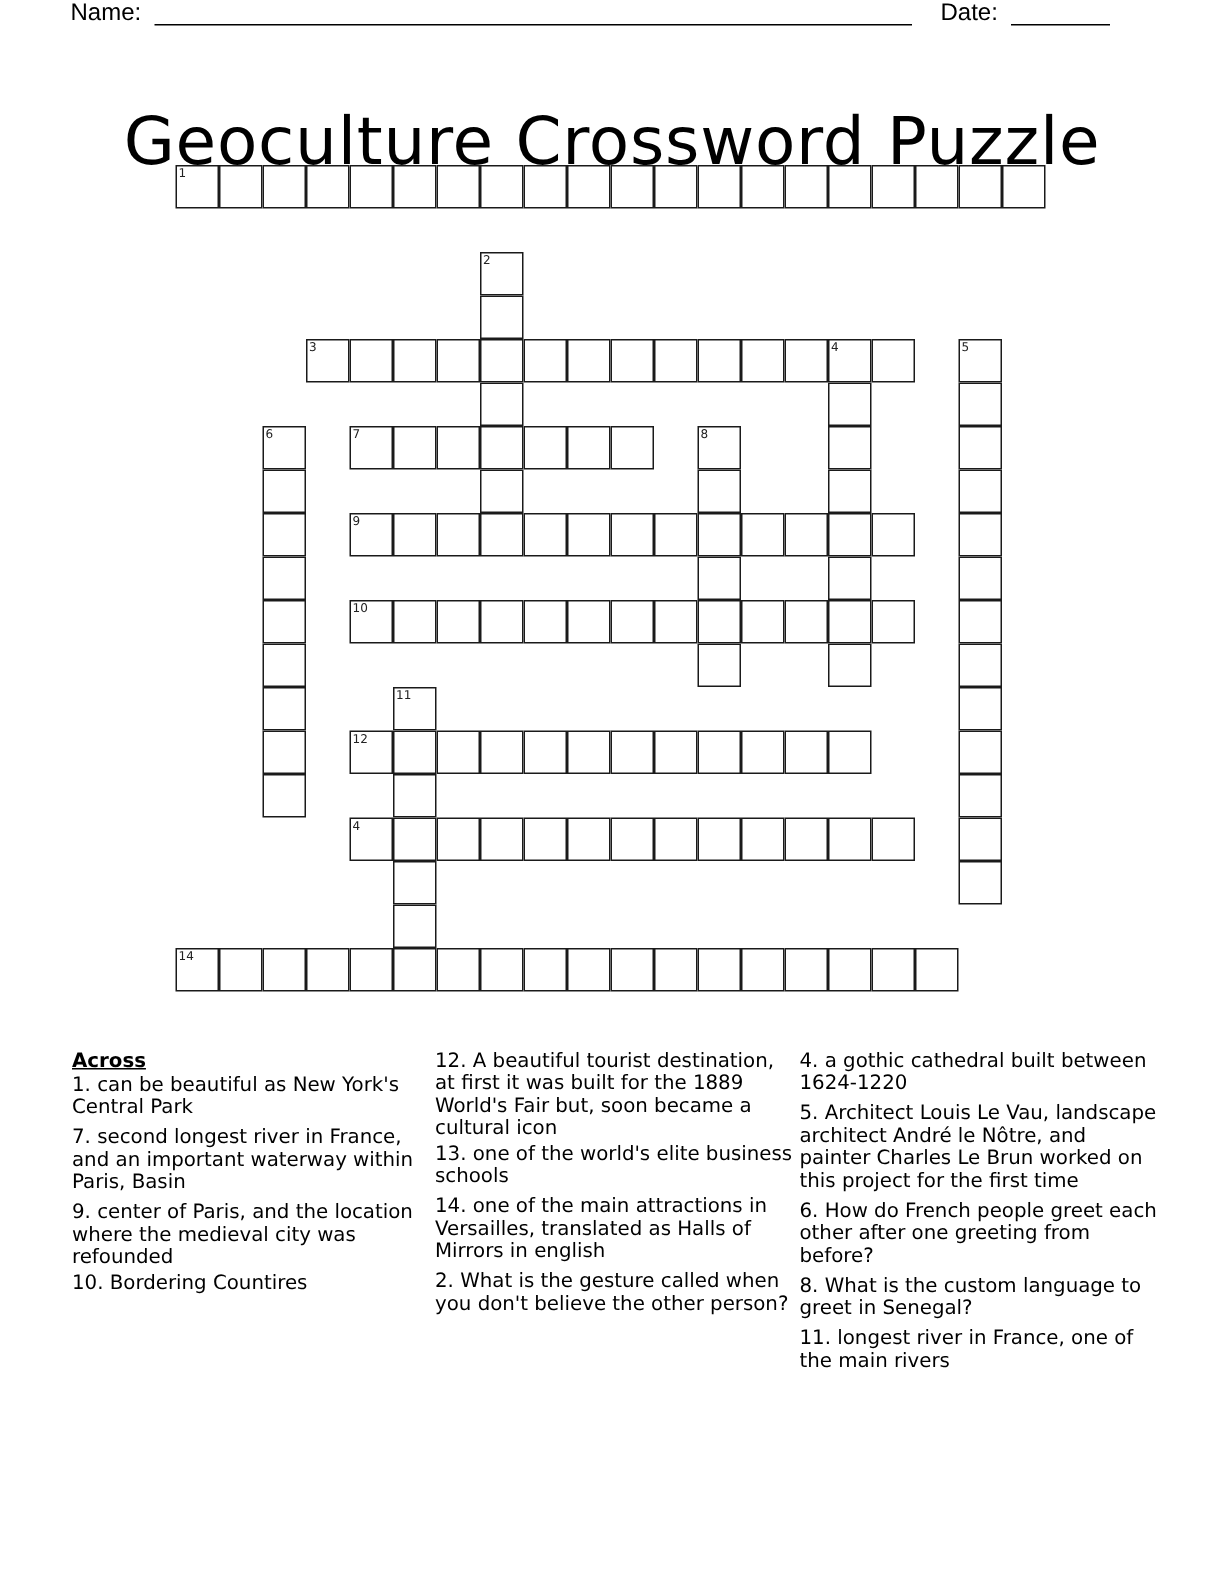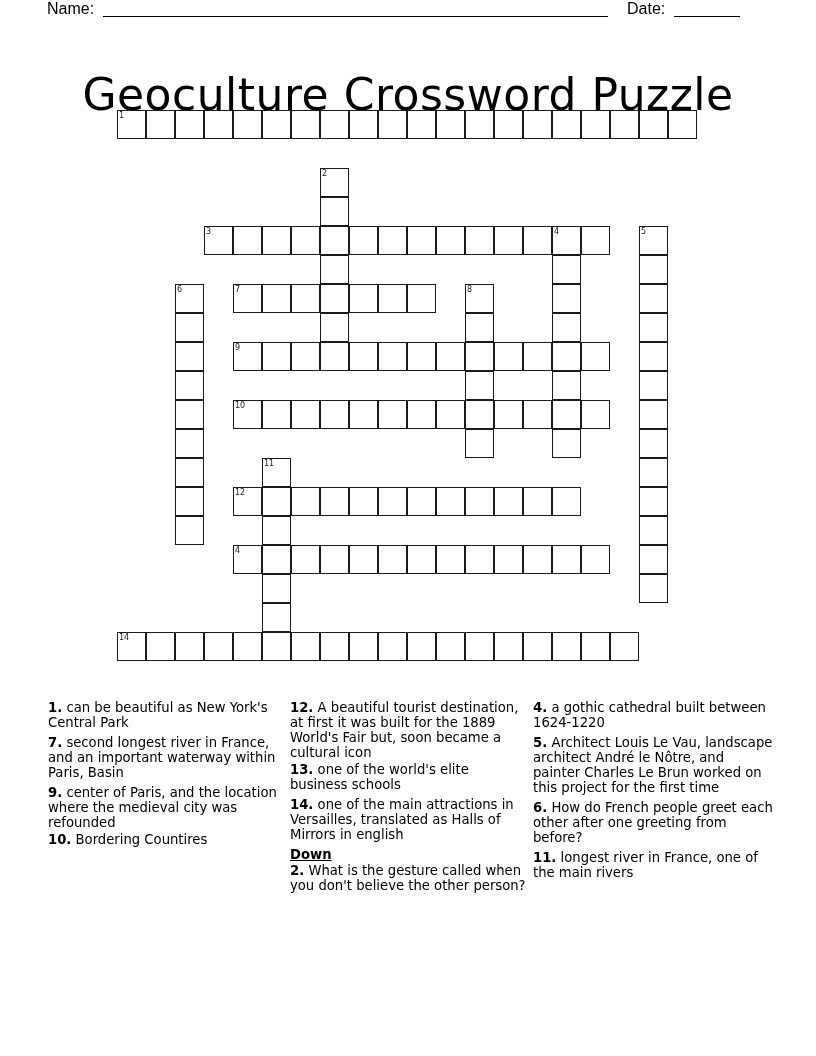--- a/index.html
+++ b/index.html
@@ -12,21 +12,21 @@
     .title { position: absolute; top: 36px; left: 0; width: 816px; text-align: center; font-family: "DejaVu Sans", sans-serif; font-size: 44px; letter-spacing: 0.5px; line-height: 60px; font-weight: normal; }
     .grid { position: absolute; left: 117px; top: 110px; width: 600px; height: 560px; }
     .cell { position: absolute; width: 29px; height: 29px; box-sizing: border-box; border: 1.5px solid #1a1a1a; background: #fff; }
     .cell .num { position: absolute; top: 1px; left: 1px; font-family: "DejaVu Sans", sans-serif; font-size: 8px; line-height: 8px; color: #222; }
     .clues { position: absolute; top: 700px; font-family: "DejaVu Sans", sans-serif; font-size: 13.2px; line-height: 15px; }
     .col1 { left: 48px; width: 240px; }
     .col2 { left: 290px; width: 240px; }
     .col3 { left: 533px; width: 240px; }
     .clue-heading { font-weight: bold; text-decoration: underline; margin-bottom: 1px; }
     .clue { margin-bottom: 5px; }
-    .clue .cnum { font-weight: bold; }
+    .clue .cnum { font-weight: normal; }
   </style>
 </head>
 <body>
 
 <div class="header">
   <span class="name-label">Name:</span>
   <div class="name-line"></div>
   <span class="date-label">Date:</span>
   <div class="date-line"></div>
 </div>
@@ -207,32 +207,33 @@
     <div class="cell" style="left: 348px; top: 319px;"></div>
     <div class="cell" style="left: 145px; top: 348px;">
       <span class="num">11</span>
     </div>
     <div class="cell" style="left: 145px; top: 406px;"></div>
     <div class="cell" style="left: 145px; top: 464px;"></div>
     <div class="cell" style="left: 145px; top: 493px;"></div>
   </div>
 
 <div class="clues col1">
+  <div class="clue-heading">Across</div>
   <div class="clue"><span class="cnum">1.</span><span> can be beautiful as New York's Central Park</span></div>
   <div class="clue"><span class="cnum">7.</span><span> second longest river in France, and an important waterway within Paris, Basin</span></div>
   <div class="clue" style="margin-bottom:2px"><span class="cnum">9.</span><span> center of Paris, and the location where the medieval city was refounded</span></div>
   <div class="clue"><span class="cnum">10.</span><span> Bordering Countires</span></div>
 </div>
 
 <div class="clues col2">
   <div class="clue" style="margin-bottom:2px"><span class="cnum">12.</span><span> A beautiful tourist destination, at first it was built for the 1889 World's Fair but, soon became a cultural icon</span></div>
   <div class="clue"><span class="cnum">13.</span><span> one of the world's elite business schools</span></div>
   <div class="clue"><span class="cnum">14.</span><span> one of the main attractions in Versailles, translated as Halls of Mirrors in english</span></div>
-  <div class="clue-heading">Down</div>
   <div class="clue"><span class="cnum">2.</span><span> What is the gesture called when you don't believe the other person?</span></div>
 </div>
 
 <div class="clues col3">
   <div class="clue"><span class="cnum">4.</span><span> a gothic cathedral built between 1624-1220</span></div>
   <div class="clue"><span class="cnum">5.</span><span> Architect Louis Le Vau, landscape architect André le Nôtre, and painter Charles Le Brun worked on this project for the first time</span></div>
   <div class="clue"><span class="cnum">6.</span><span> How do French people greet each other after one greeting from before?</span></div>
+  <div class="clue"><span class="cnum">8.</span><span> What is the custom language to greet in Senegal?</span></div>
   <div class="clue"><span class="cnum">11.</span><span> longest river in France, one of the main rivers</span></div>
 </div>
 
 </body></html>

